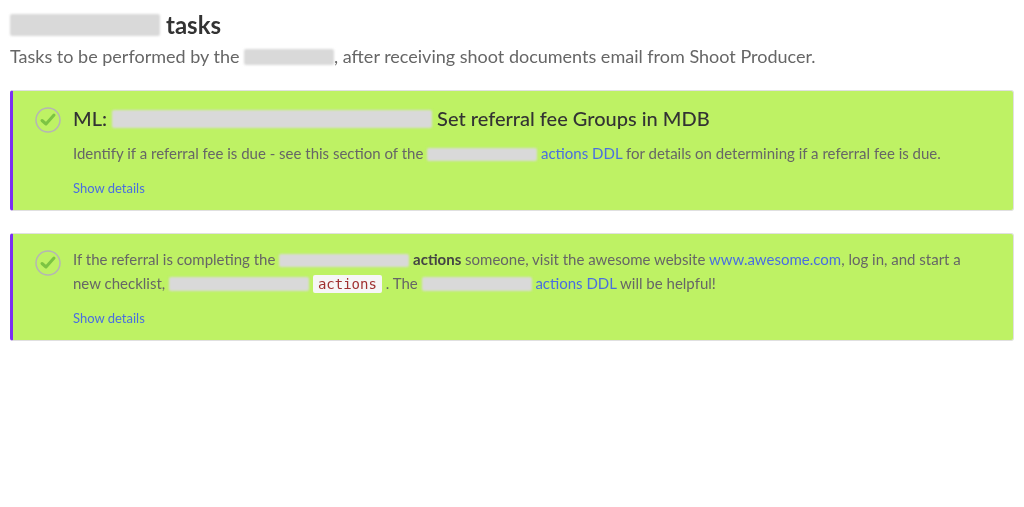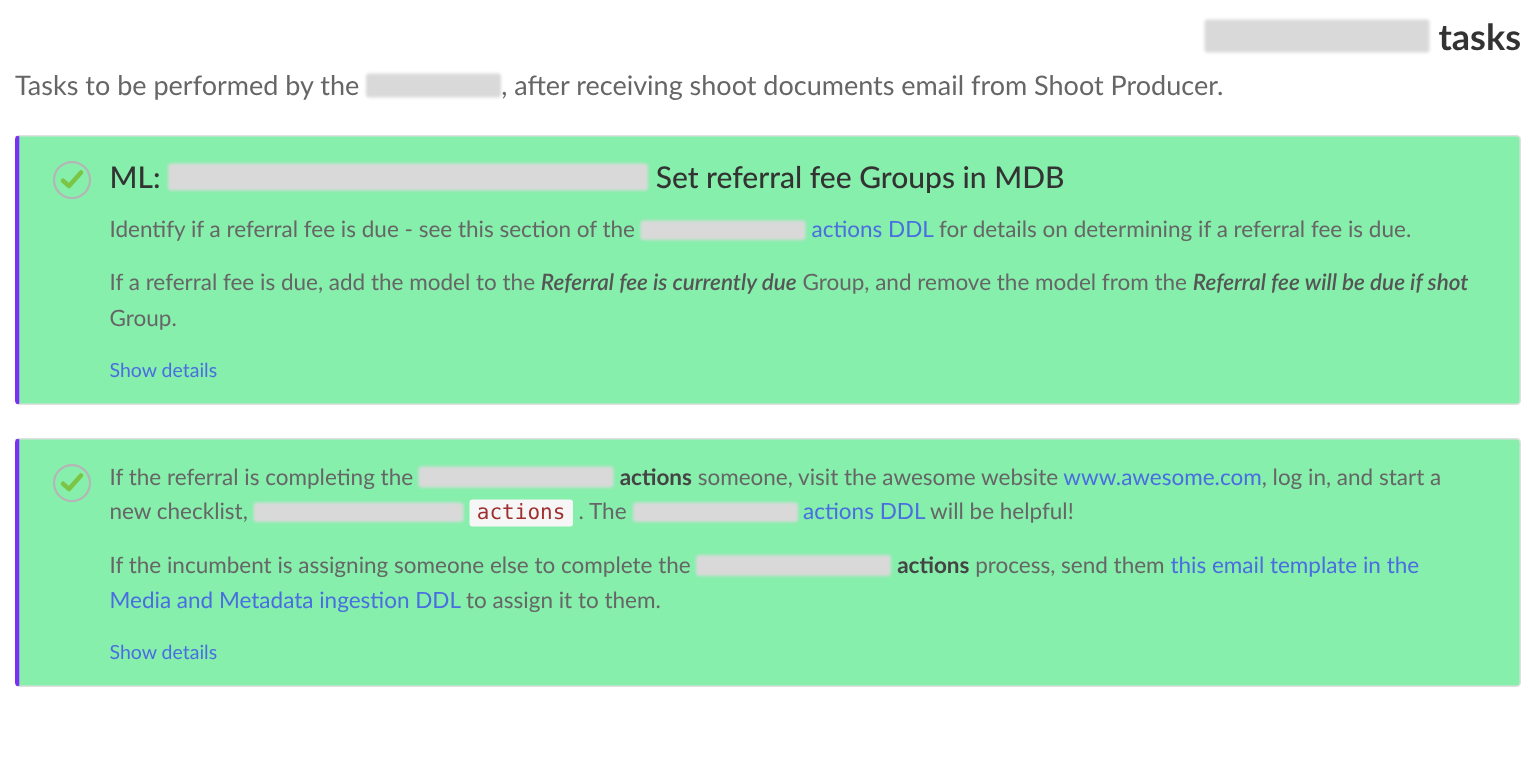--- a/index.html
+++ b/index.html
@@ -12,35 +12,34 @@
     width: 1024px;
   }
   .page-title {
     font-size: 24px;
     font-weight: 700;
     color: #333;
     margin: 0 0 4px 0;
     display: flex;
     align-items: baseline;
     gap: 6px;
-    justify-content: flex-end;
   }
   .page-subtitle {
     font-size: 18px;
     color: #666;
     margin: 0 0 20px 0;
     line-height: 1.5;
   }
   .task-card {
     border: 1px solid #e0e0e0;
     border-left: 3px solid #7b2ff2;
     border-radius: 3px;
     padding: 14px 22px 14px 22px;
     margin-bottom: 22px;
-    background: #86efac;
+    background: #bef264;
     position: relative;
   }
   .task-header {
     display: flex;
     align-items: flex-start;
     gap: 12px;
   }
   .check-icon {
     flex: 0 0 auto;
     width: 26px;
@@ -126,41 +125,34 @@
       <path class="tick" d="M7 13.5 L11 17 L19 8"></path>
     </svg>
     <div class="task-body">
       <h2 class="task-title">
         <span>ML: </span><span class="redact" style="width:320px;"></span><span> Set referral fee Groups in MDB</span>
       </h2>
       <p class="task-para">
         <span>Identify if a referral fee is due - see this section of the </span><span class="redact" style="width:110px;"></span>
         <span class="link">actions DDL</span><span> for details on determining if a referral fee is due.</span>
       </p>
-      <p class="task-para">
-        <span>If a referral fee is due, add the model to the </span><span class="em">Referral fee is currently due</span><span> Group, and remove the model from the </span><span class="em">Referral fee will be due if shot</span><span> Group.</span>
-      </p>
       <span class="show-details">Show details</span>
     </div>
   </div>
 </div>
 
 <div class="task-card">
   <div class="task-header">
     <svg class="check-icon" viewBox="0 0 26 26">
       <circle class="ring" cx="13" cy="13" r="12"></circle>
       <path class="tick" d="M7 13.5 L11 17 L19 8"></path>
     </svg>
     <div class="task-body">
       <p class="task-para">
         <span>If the referral is completing the </span><span class="redact" style="width:130px;"></span>
         <span class="bold">actions</span><span> someone, visit the awesome website </span><span class="link">www.awesome.com</span><span>, log in, and start a new checklist, </span><span class="redact" style="width:140px;"></span>
         <span class="code">actions</span><span> . The </span><span class="redact" style="width:110px;"></span>
         <span class="link">actions DDL</span><span> will be helpful!</span>
       </p>
-      <p class="task-para">
-        <span>If the incumbent is assigning someone else to complete the </span><span class="redact" style="width:130px;"></span>
-        <span class="bold">actions</span><span> process, send them </span><span class="link">this email template in the Media and Metadata ingestion DDL</span><span> to assign it to them.</span>
-      </p>
       <span class="show-details">Show details</span>
     </div>
   </div>
 </div>
 
 </body></html>

